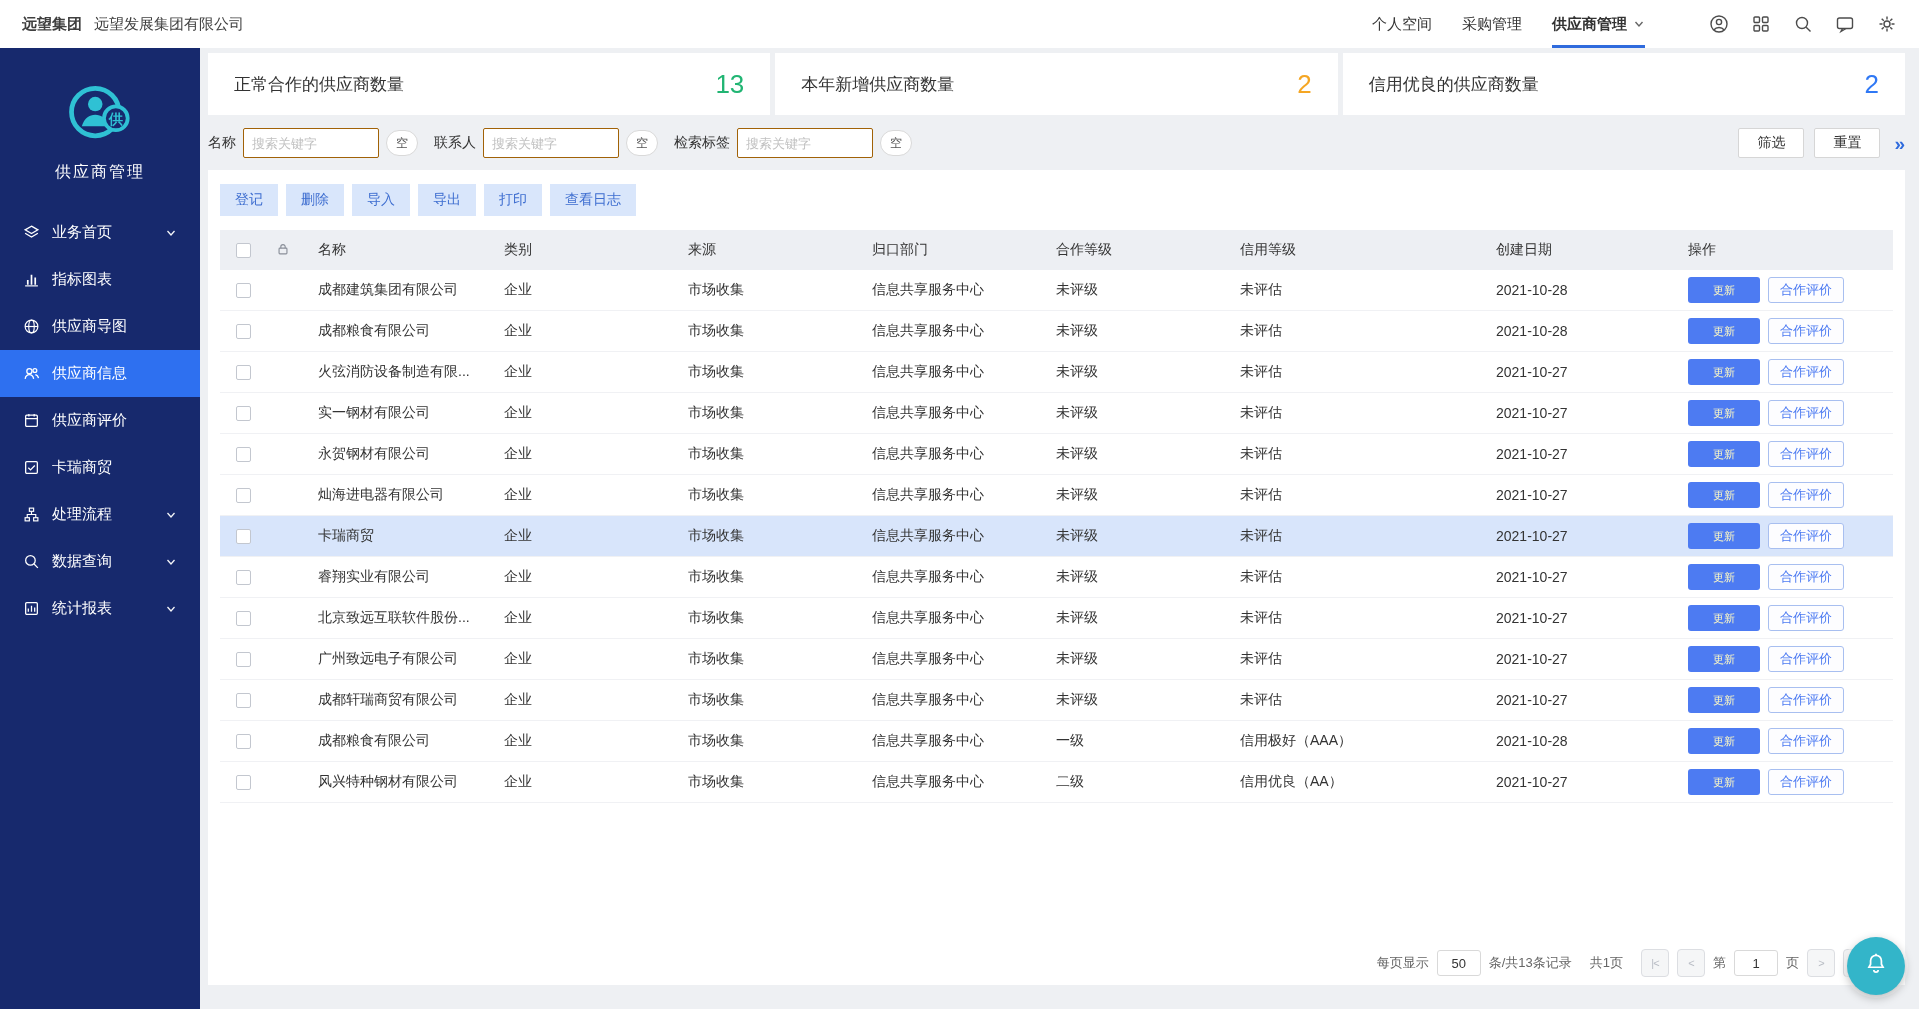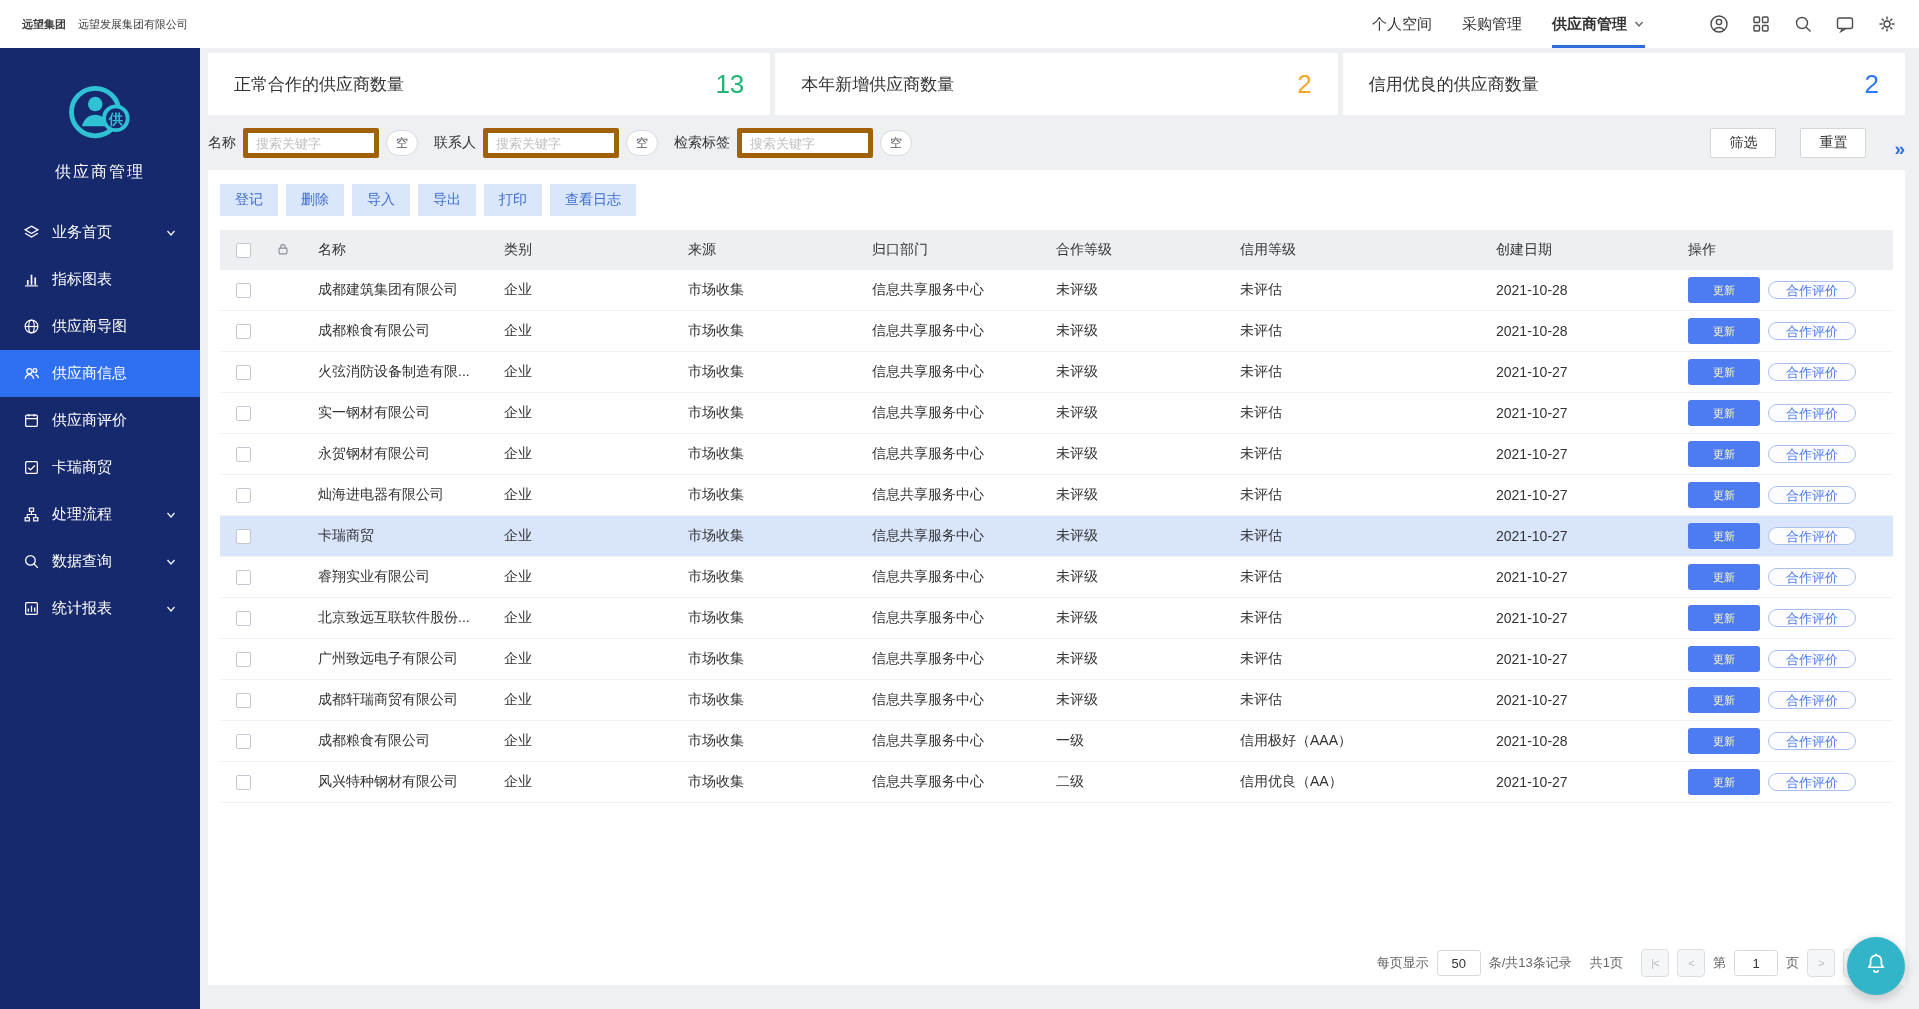--- a/index.html
+++ b/index.html
@@ -5,21 +5,21 @@
   * { margin:0; padding:0; }
   html,body { width:1919px; height:1009px; }
   body {
     font-family:"Liberation Sans","DejaVu Sans",sans-serif;
     background:#eef0f3; overflow:hidden; position:relative; color:#333;
   }
 
   
   .topbar { position:absolute; top:0; left:0; width:100%; height:48px; background:#fff;
     display:flex; align-items:center; padding:0 22px; box-sizing:border-box; z-index:6; }
-  .brand { display:flex; align-items:center; gap:12px; font-size:11px; color:#404040; }
+  .brand { display:flex; align-items:center; gap:12px; font-size:15px; color:#404040; }
   .brand-short { font-weight:700; }
   .topnav { margin-left:auto; display:flex; align-items:center; height:100%; gap:30px; }
   .nav-item { font-size:15px; color:#333; height:100%; display:flex; align-items:center; gap:6px;
     cursor:pointer; box-sizing:border-box; border-bottom:3px solid transparent; padding-top:3px; }
   .nav-item.active { font-weight:700; border-bottom-color:#2f6bdd; }
   .nav-chevron { width:12px; height:12px; display:flex; }
   .top-icons { display:flex; align-items:center; gap:22px; margin-left:34px; }
   .icon-btn { width:20px; height:20px; display:flex; cursor:pointer; }
   .icon-btn svg, .nav-chevron svg { width:100%; height:100%; }
 
@@ -47,26 +47,26 @@
 
   .stats { display:flex; gap:5px; margin:5px 14px 0 8px; flex-shrink:0; }
   .stat-card { flex:1; background:#fff; height:62px; display:flex; align-items:center;
     justify-content:space-between; padding:0 26px; }
   .stat-label { font-size:17px; color:#333; }
   .stat-value { font-size:26px; font-weight:400; }
 
   .filters { display:flex; align-items:center; margin:13px 14px 0 8px; flex-shrink:0; }
   .filter-group { display:flex; align-items:center; gap:7px; margin-right:16px; }
   .f-label { font-size:14px; color:#333; }
-  .f-input { width:136px; height:30px; border:5px solid #a16207; border-radius:2px; padding:0 8px;
+  .f-input { width:136px; height:30px; border:1px solid #a16207; border-radius:2px; padding:0 8px;
     font-size:13px; box-sizing:border-box; background:#fff; color:#333; font-family:inherit; }
   .f-input::placeholder { color:#c0c0c0; }
   .f-clear { height:26px; padding:0 9px; background:#fff; border:1px solid #d9d9d9; border-radius:13px;
     font-size:12px; color:#555; cursor:pointer; font-family:inherit; }
-  .filter-actions { margin-left:auto; display:flex; align-items:flex-end; gap:24px; }
+  .filter-actions { margin-left:auto; display:flex; align-items:center; gap:10px; }
   .f-btn { height:30px; padding:0 18px; background:#fff; border:1px solid #d6d6d6; border-radius:2px;
     font-size:14px; color:#333; cursor:pointer; font-family:inherit; }
   .f-more { color:#2f6bdd; font-size:19px; font-weight:700; cursor:pointer; margin-left:4px; line-height:1; }
 
   .panel { flex:1; background:#fff; margin:12px 14px 24px 8px; padding:14px 12px 0;
     position:relative; box-sizing:border-box; }
   .toolbar { display:flex; gap:8px; }
   .tb-btn { height:32px; padding:0 15px; background:#d9e6fb; color:#3e6ed0; border:none;
     border-radius:0; font-size:14px; cursor:pointer; font-family:inherit; }
 
@@ -82,22 +82,22 @@
   .col-src   { width:184px; flex-shrink:0; }
   .col-dept  { width:184px; flex-shrink:0; }
   .col-coop  { width:184px; flex-shrink:0; }
   .col-credit{ width:256px; flex-shrink:0; }
   .col-date  { width:192px; flex-shrink:0; }
   .col-ops   { flex:1; display:flex; gap:8px; align-items:center; overflow:visible; }
   .cb { appearance:none; -webkit-appearance:none; width:15px; height:15px; border:1px solid #c3c7cf;
     border-radius:2px; background:#fff; cursor:pointer; }
   .btn-update { width:72px; height:26px; background:#4d7bf2; color:#fef9c3; border:none; border-radius:3px;
     font-size:11px; cursor:pointer; font-family:inherit; }
-  .btn-eval { height:18px; padding:0 17px; background:#fdfdff; color:#4d7bf2; border:1px solid #a8bff0;
-    border-radius:12px; font-size:13px; cursor:pointer; font-family:inherit; }
+  .btn-eval { height:26px; padding:0 11px; background:#fdfdff; color:#4d7bf2; border:1px solid #a8bff0;
+    border-radius:3px; font-size:13px; cursor:pointer; font-family:inherit; }
 
   .pagination { position:absolute; right:34px; bottom:8px; display:flex; align-items:center; gap:8px;
     font-size:13px; color:#666; }
   .pg-input { width:44px; height:26px; border:1px solid #d9d9d9; border-radius:3px; text-align:center;
     font-size:13px; color:#333; box-sizing:border-box; font-family:inherit; }
   .pg-btn { width:28px; height:28px; background:#f5f6f7; border:1px solid #dcdee2; border-radius:4px;
     color:#b8bcc4; font-size:11px; display:flex; align-items:center; justify-content:center;
     cursor:pointer; padding:0; letter-spacing:-1px; font-family:inherit; }
   .pg-total { margin:0 10px; }
 

